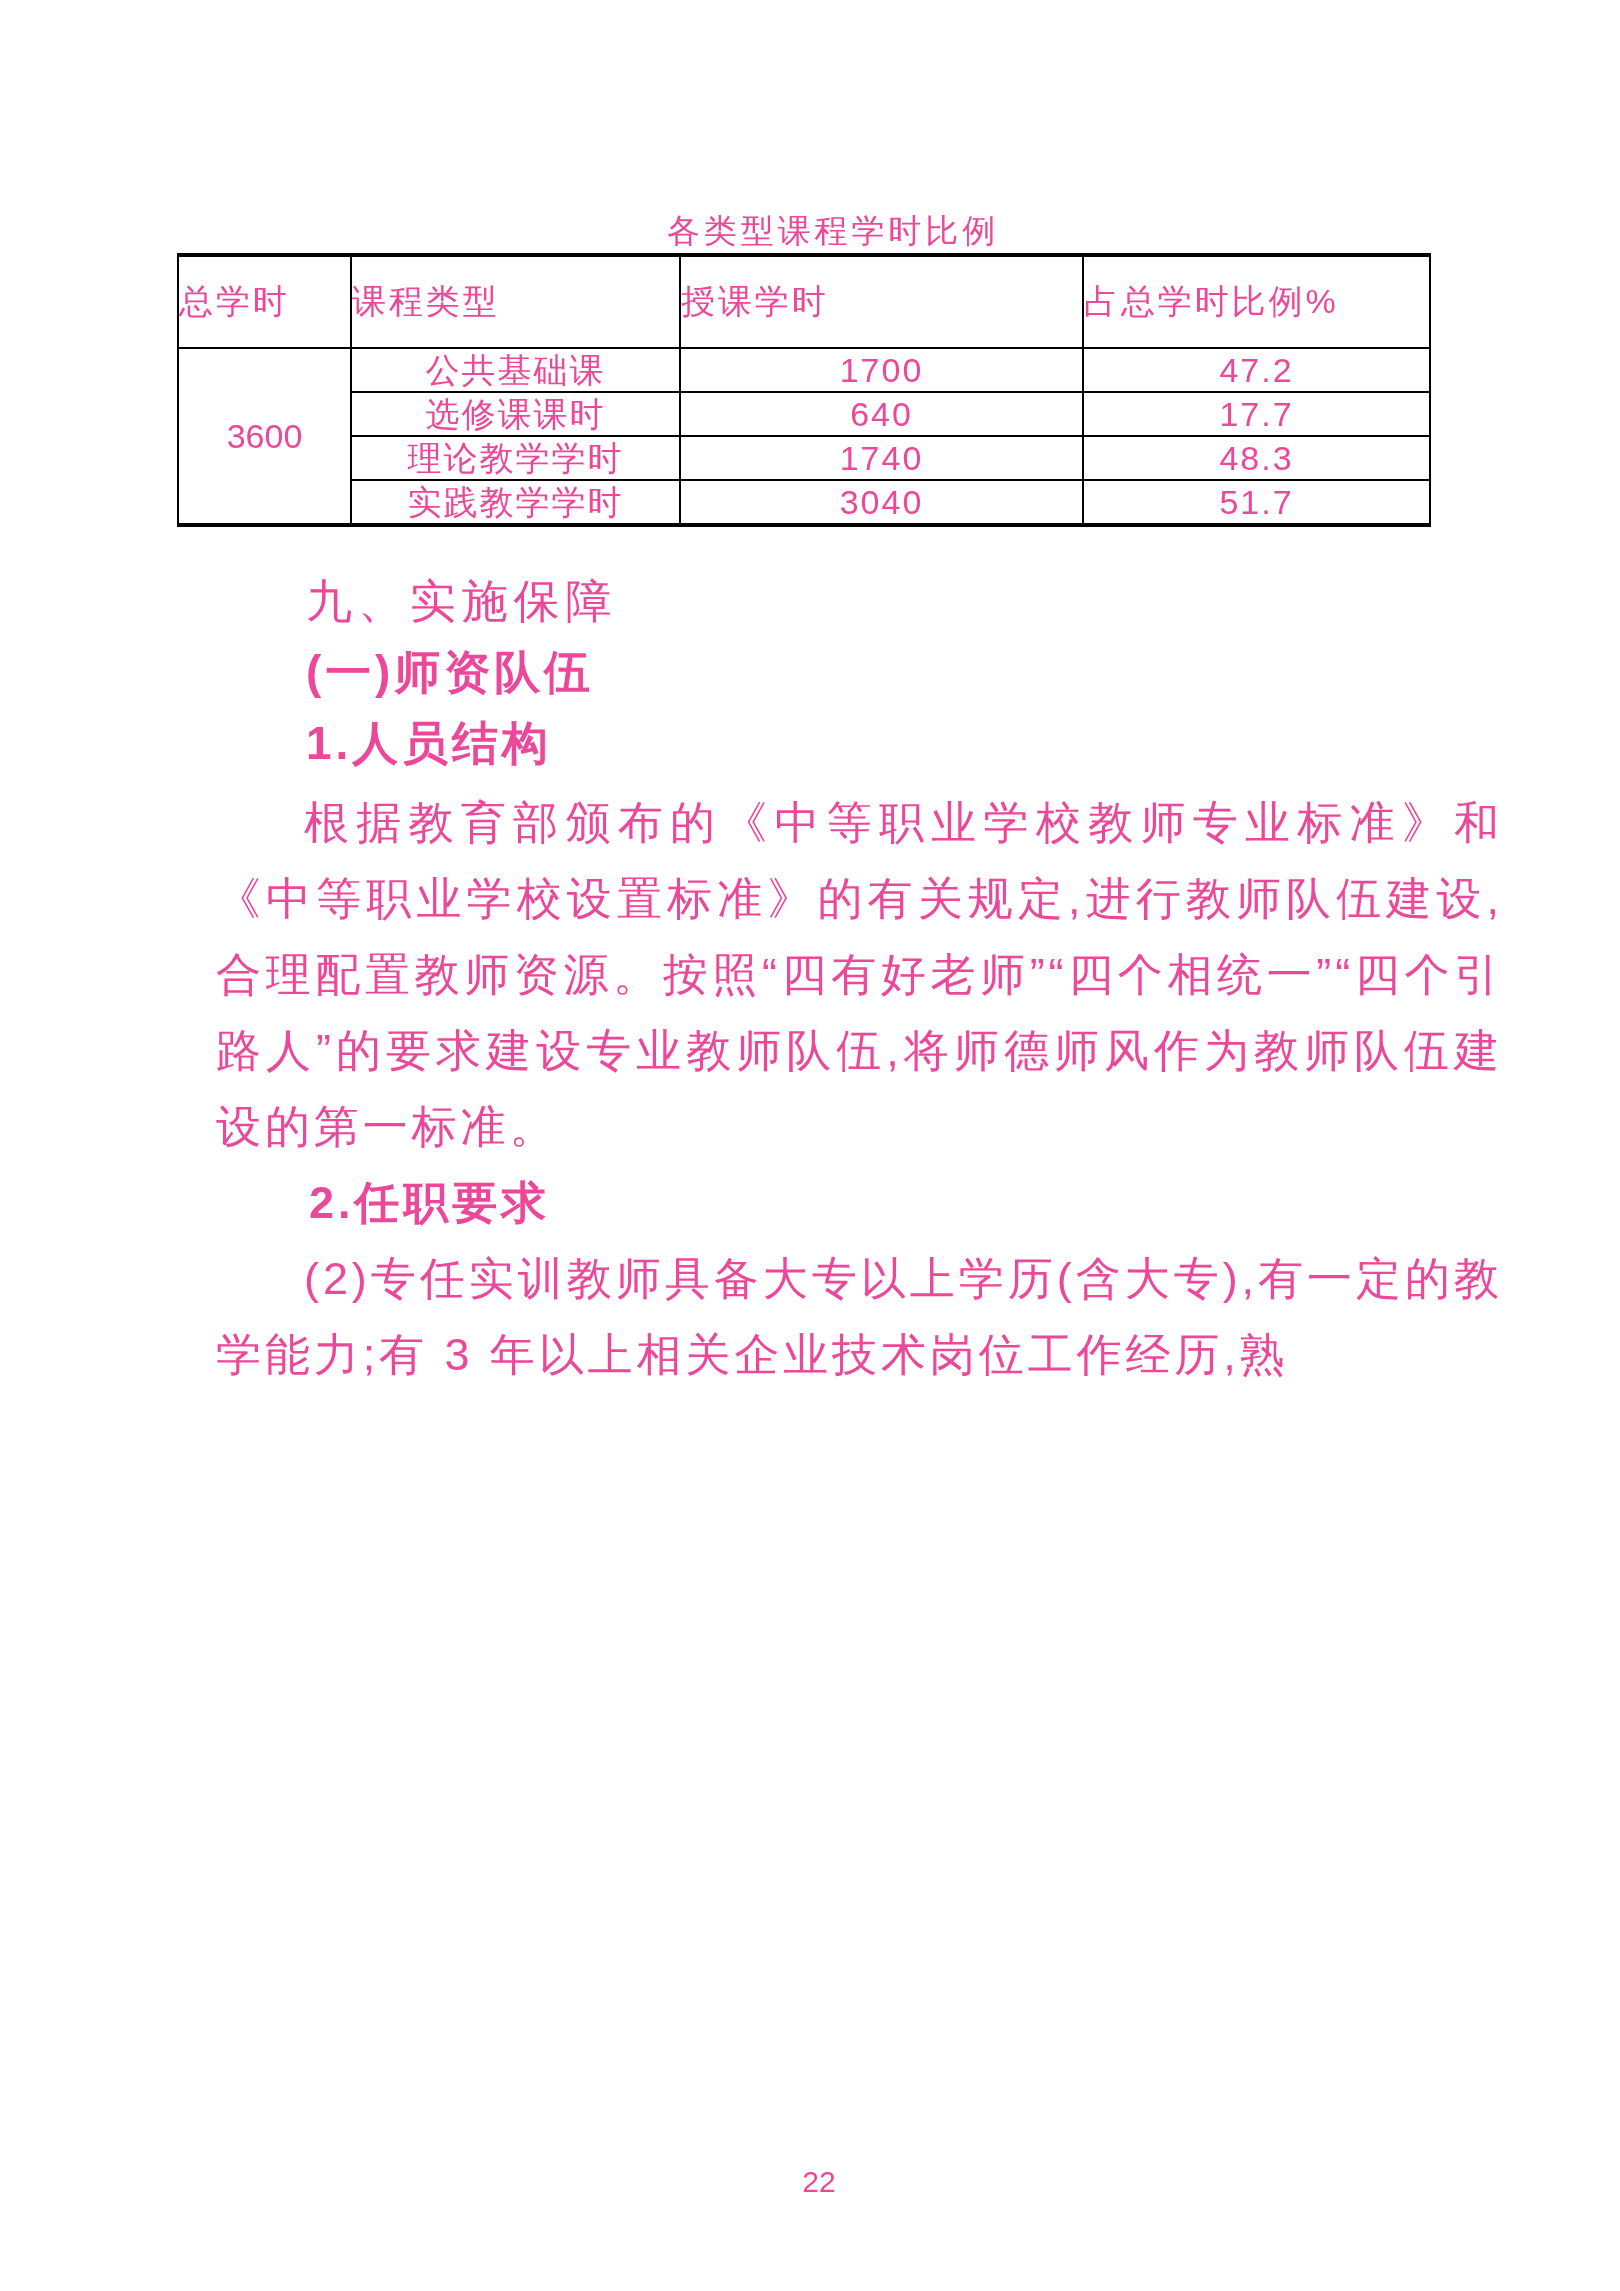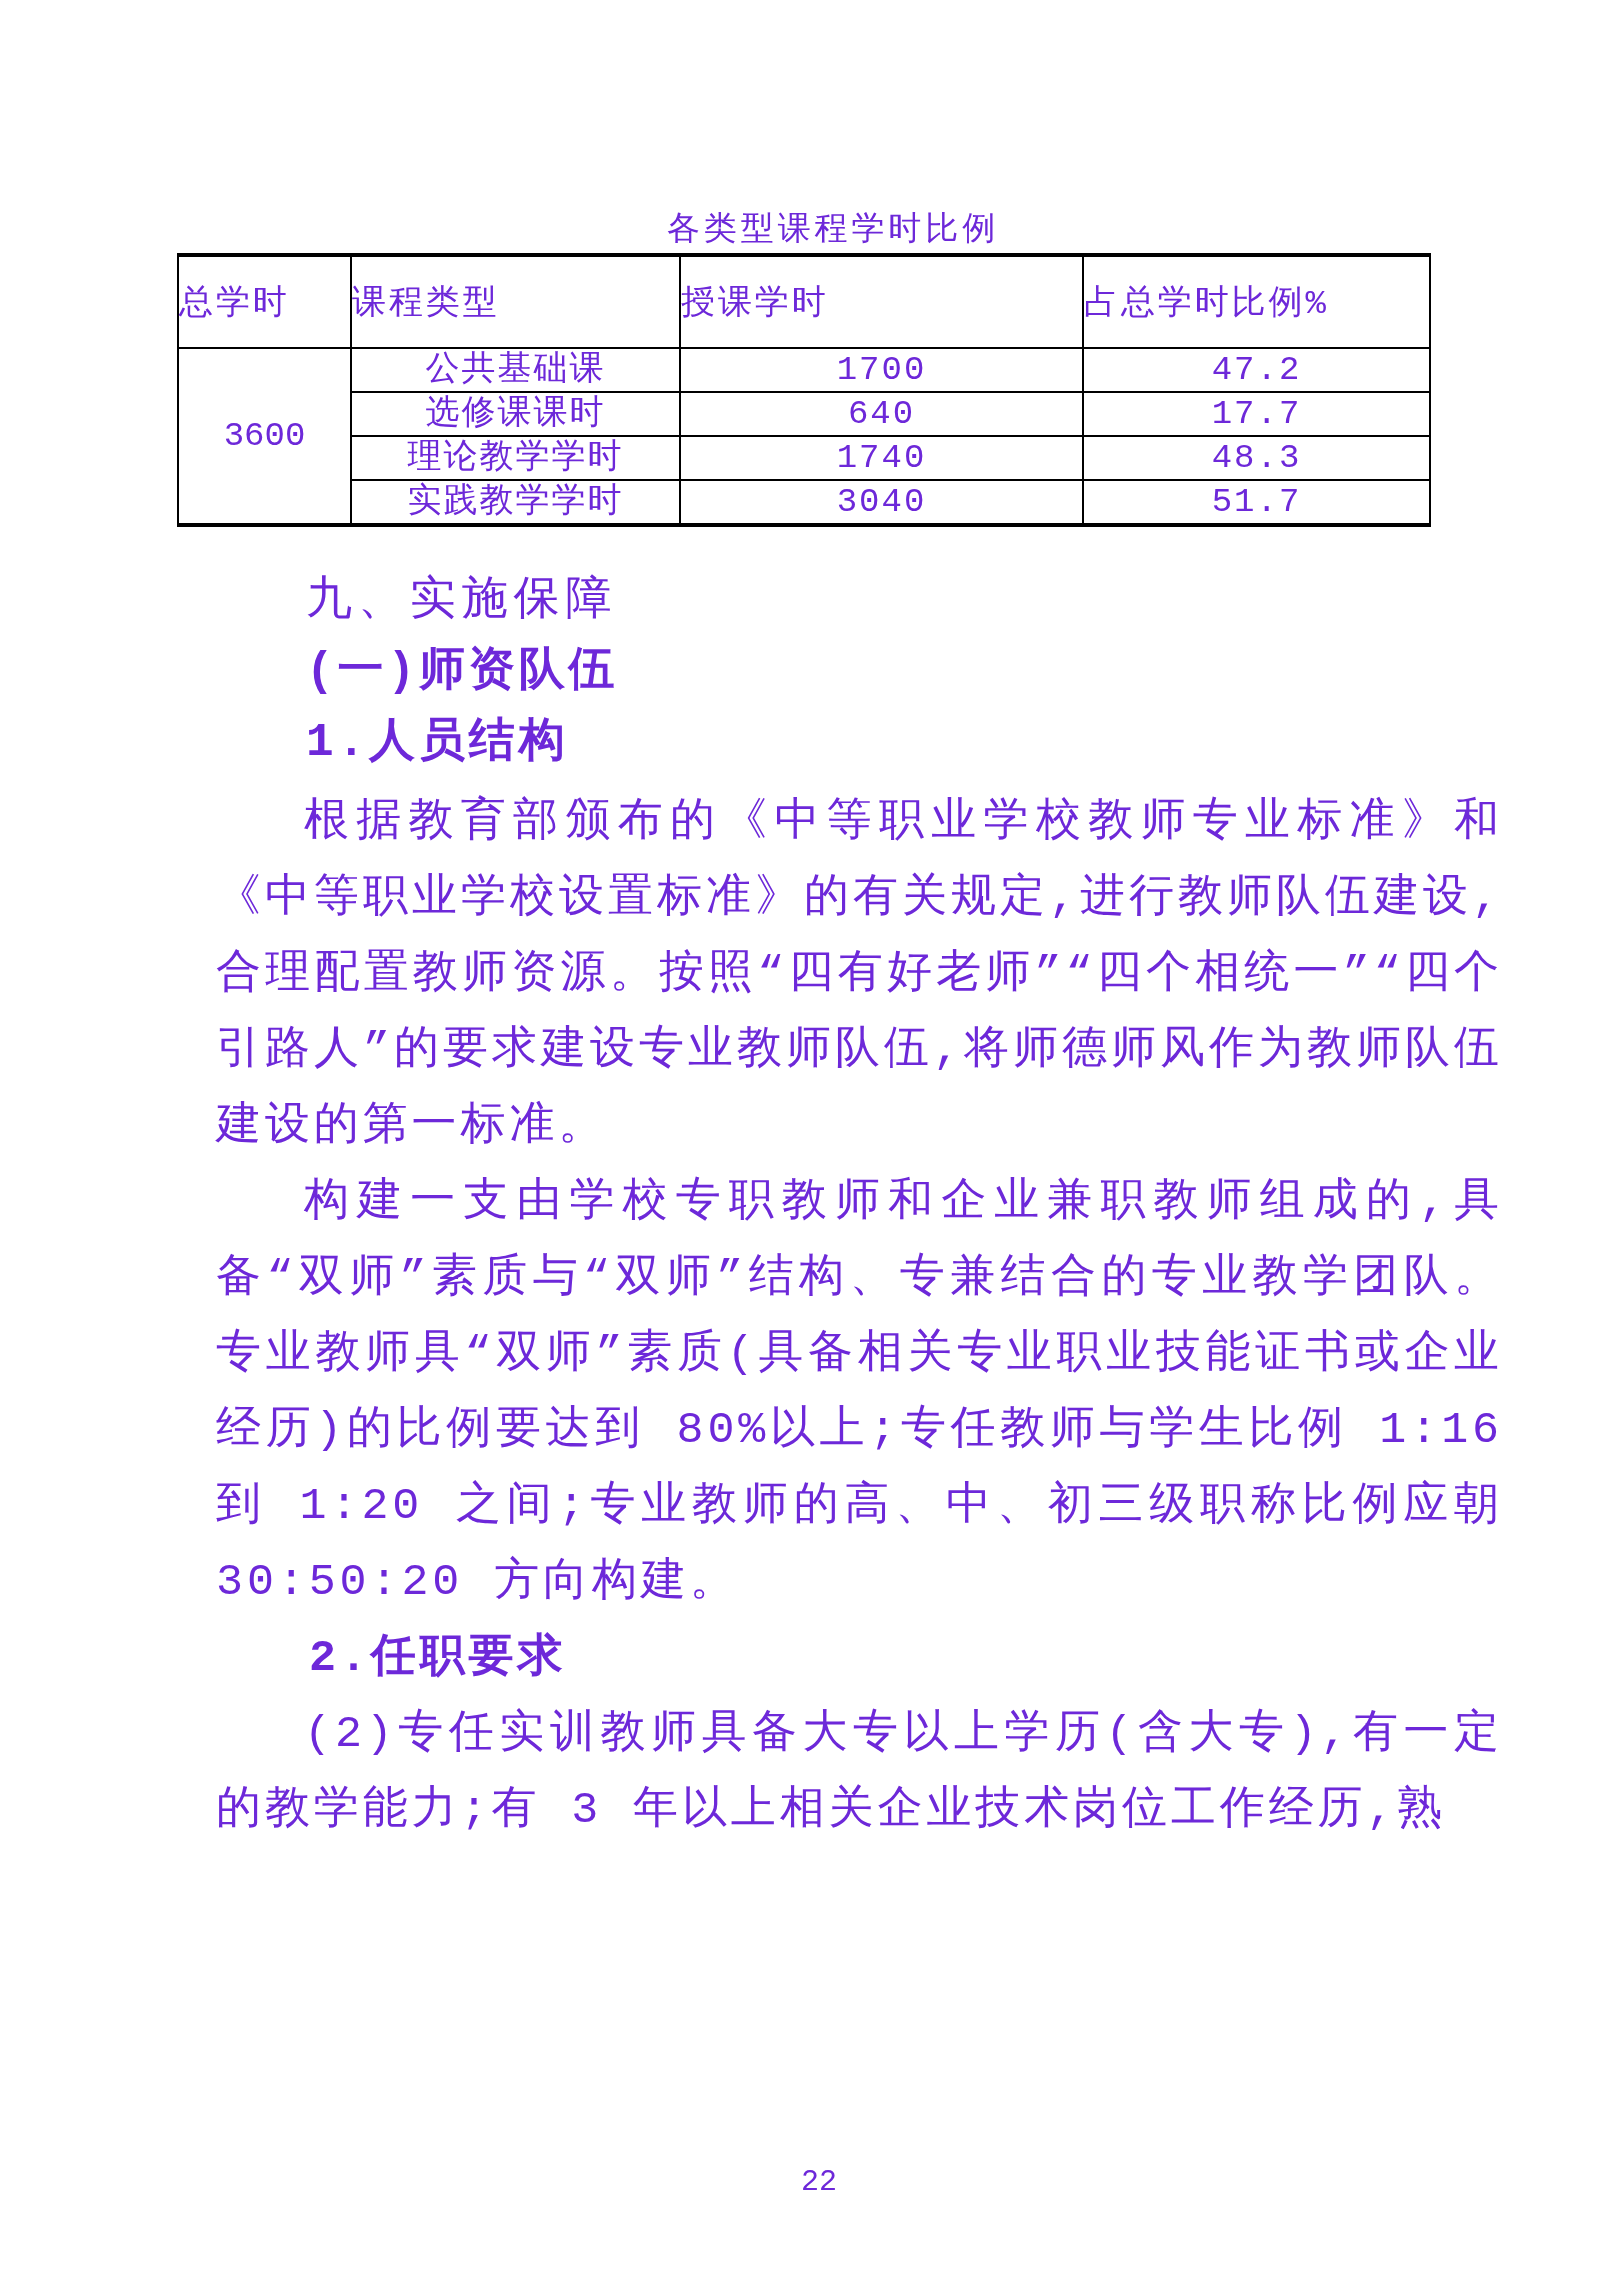--- a/index.html
+++ b/index.html
@@ -1,20 +1,20 @@
 <!DOCTYPE html>
 <html><head>
 <meta charset="utf-8">
 <style>
   html,body{margin:0;padding:0;background:#ffffff;}
   .page{
     position:relative;
     width:1620px;height:2292px;
-    background:#ffffff;color:#6d28d9;
-    font-family:Liberation Mono, monospace;
+    background:#ffffff;color:#ec4899;
+    font-family:Liberation Sans, sans-serif;
     overflow:hidden;
   }
   .doc-content{padding:208px 117px 0 216px;}
 
   
   .table-caption{
     width:1252px;margin-left:-39px;
     transform:translateX(30px);
     text-align:center;
     font-size:33px;line-height:45px;
@@ -138,21 +138,20 @@
     </table>
 
     <div class="h-sect">九、实施保障</div>
 
     <div class="h-bold">(一)师资队伍</div>
 
     <div class="h-bold">1.人员结构</div>
 
     <p class="body-par first-par">根据教育部颁布的《中等职业学校教师专业标准》和《中等职业学校设置标准》的有关规定,进行教师队伍建设,合理配置教师资源。按照“四有好老师”“四个相统一”“四个引路人”的要求建设专业教师队伍,将师德师风作为教师队伍建设的第一标准。</p>
 
-    <p class="body-par">构建一支由学校专职教师和企业兼职教师组成的,具备“双师”素质与“双师”结构、专兼结合的专业教学团队。专业教师具“双师”素质(具备相关专业职业技能证书或企业经历)的比例要达到 80%以上;专任教师与学生比例 1:16 到 1:20 之间;专业教师的高、中、初三级职称比例应朝 30:50:20 方向构建。</p>
 
     <div class="h-bold-flow">2.任职要求</div>
 
 
     <p class="body-par">(2)专任实训教师具备大专以上学历(含大专),有一定的教学能力;有 3 年以上相关企业技术岗位工作经历,熟</p>
 
   </div>
 
   <div class="page-number">22</div>
 </div>

